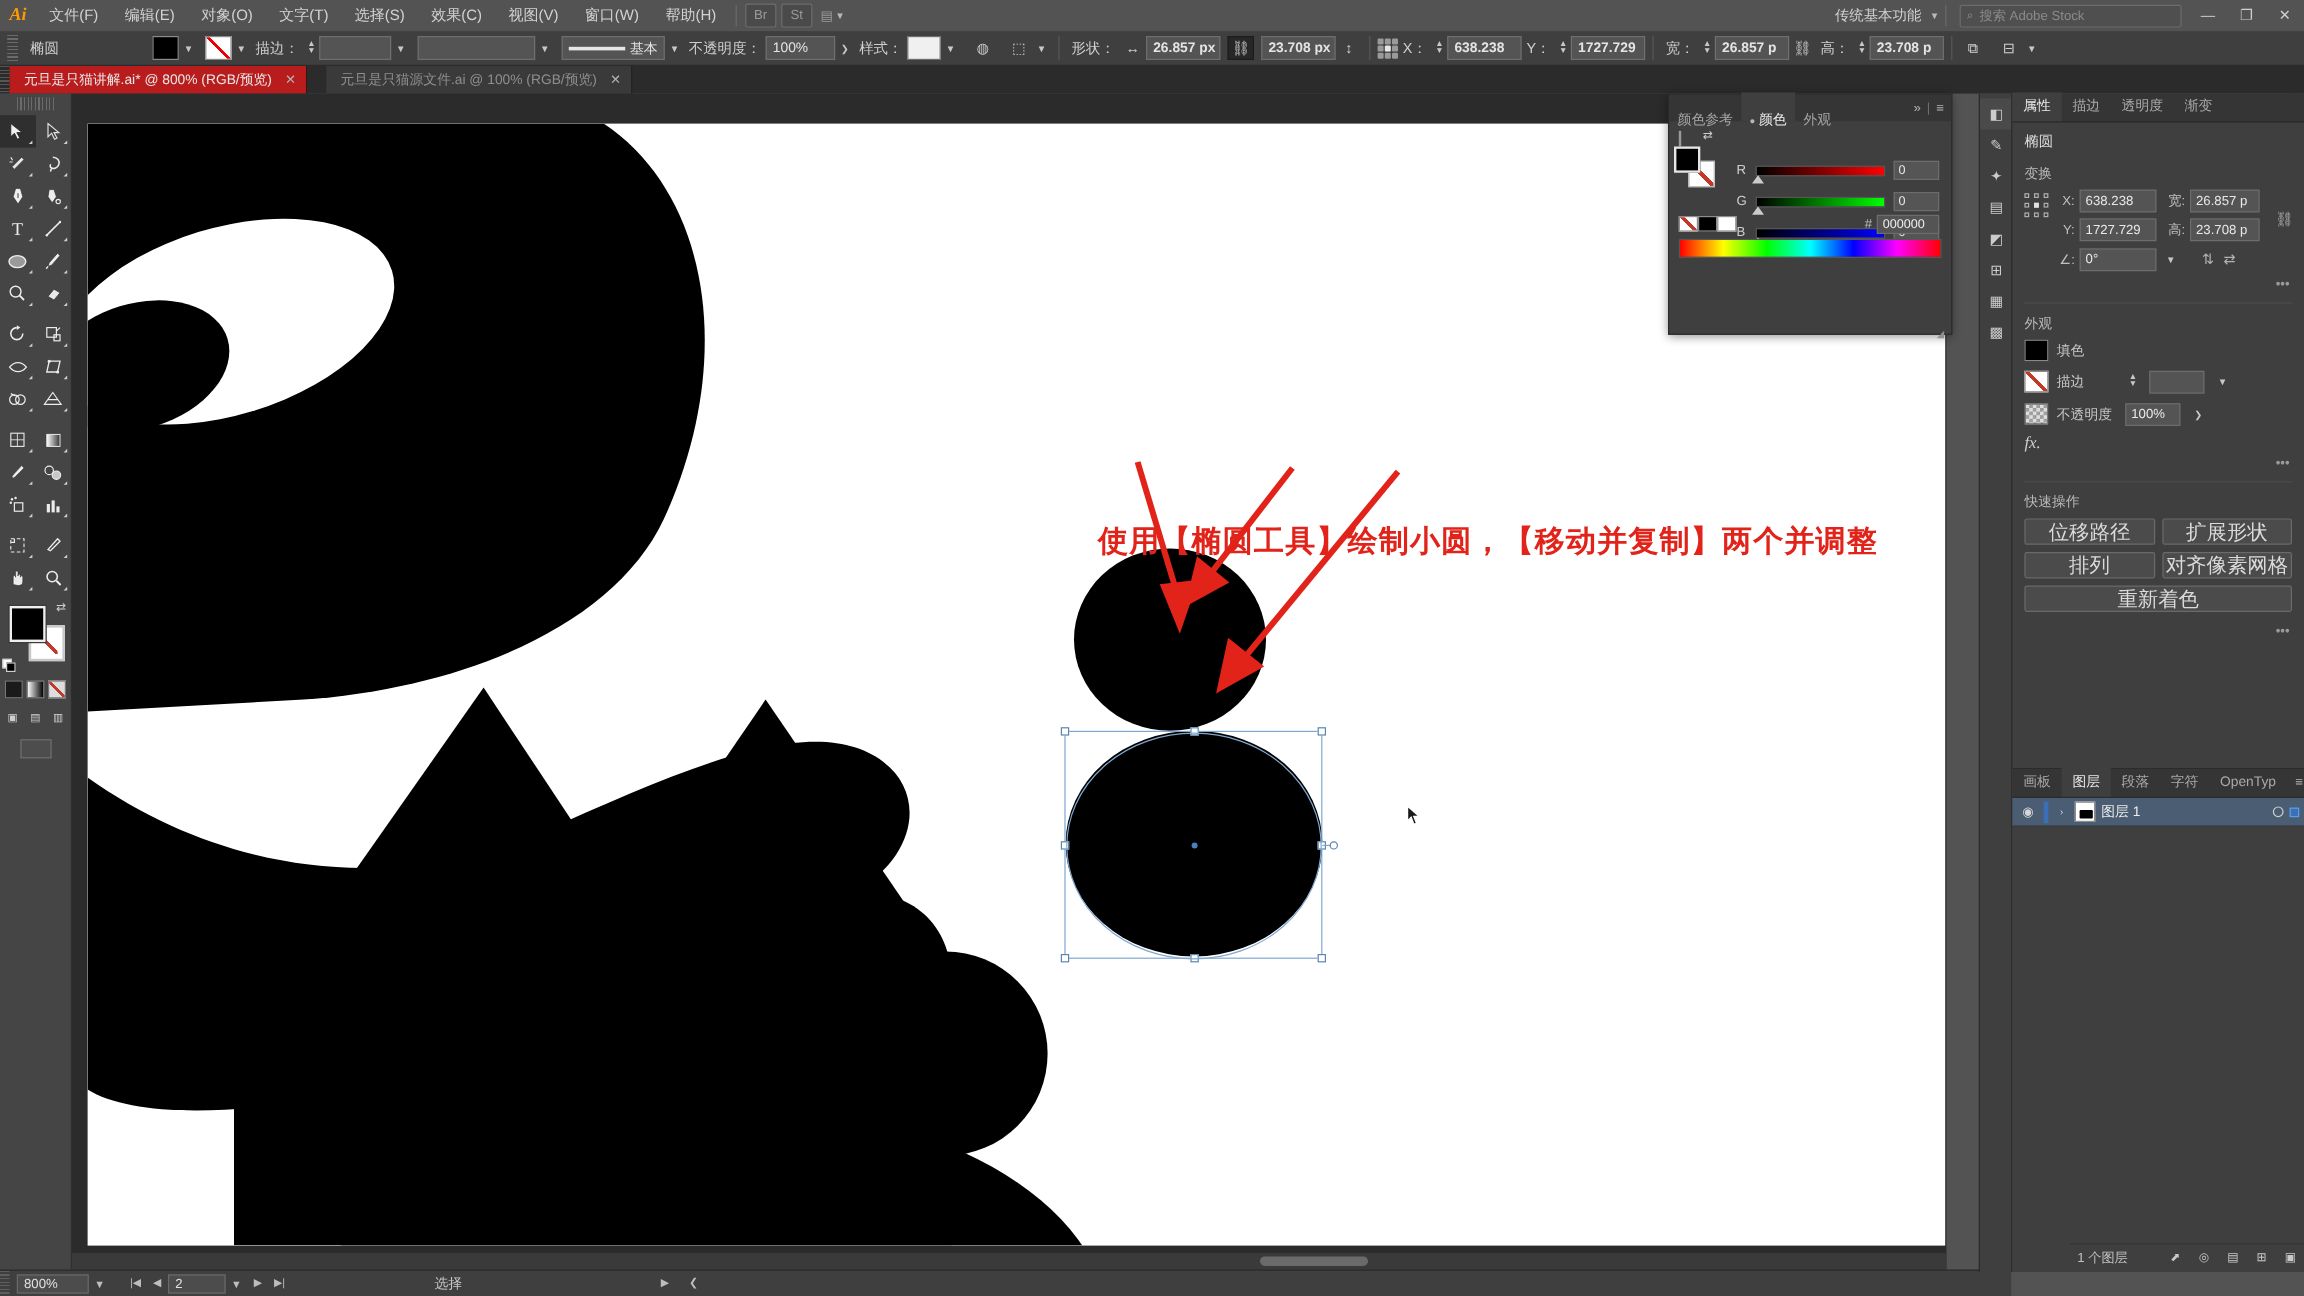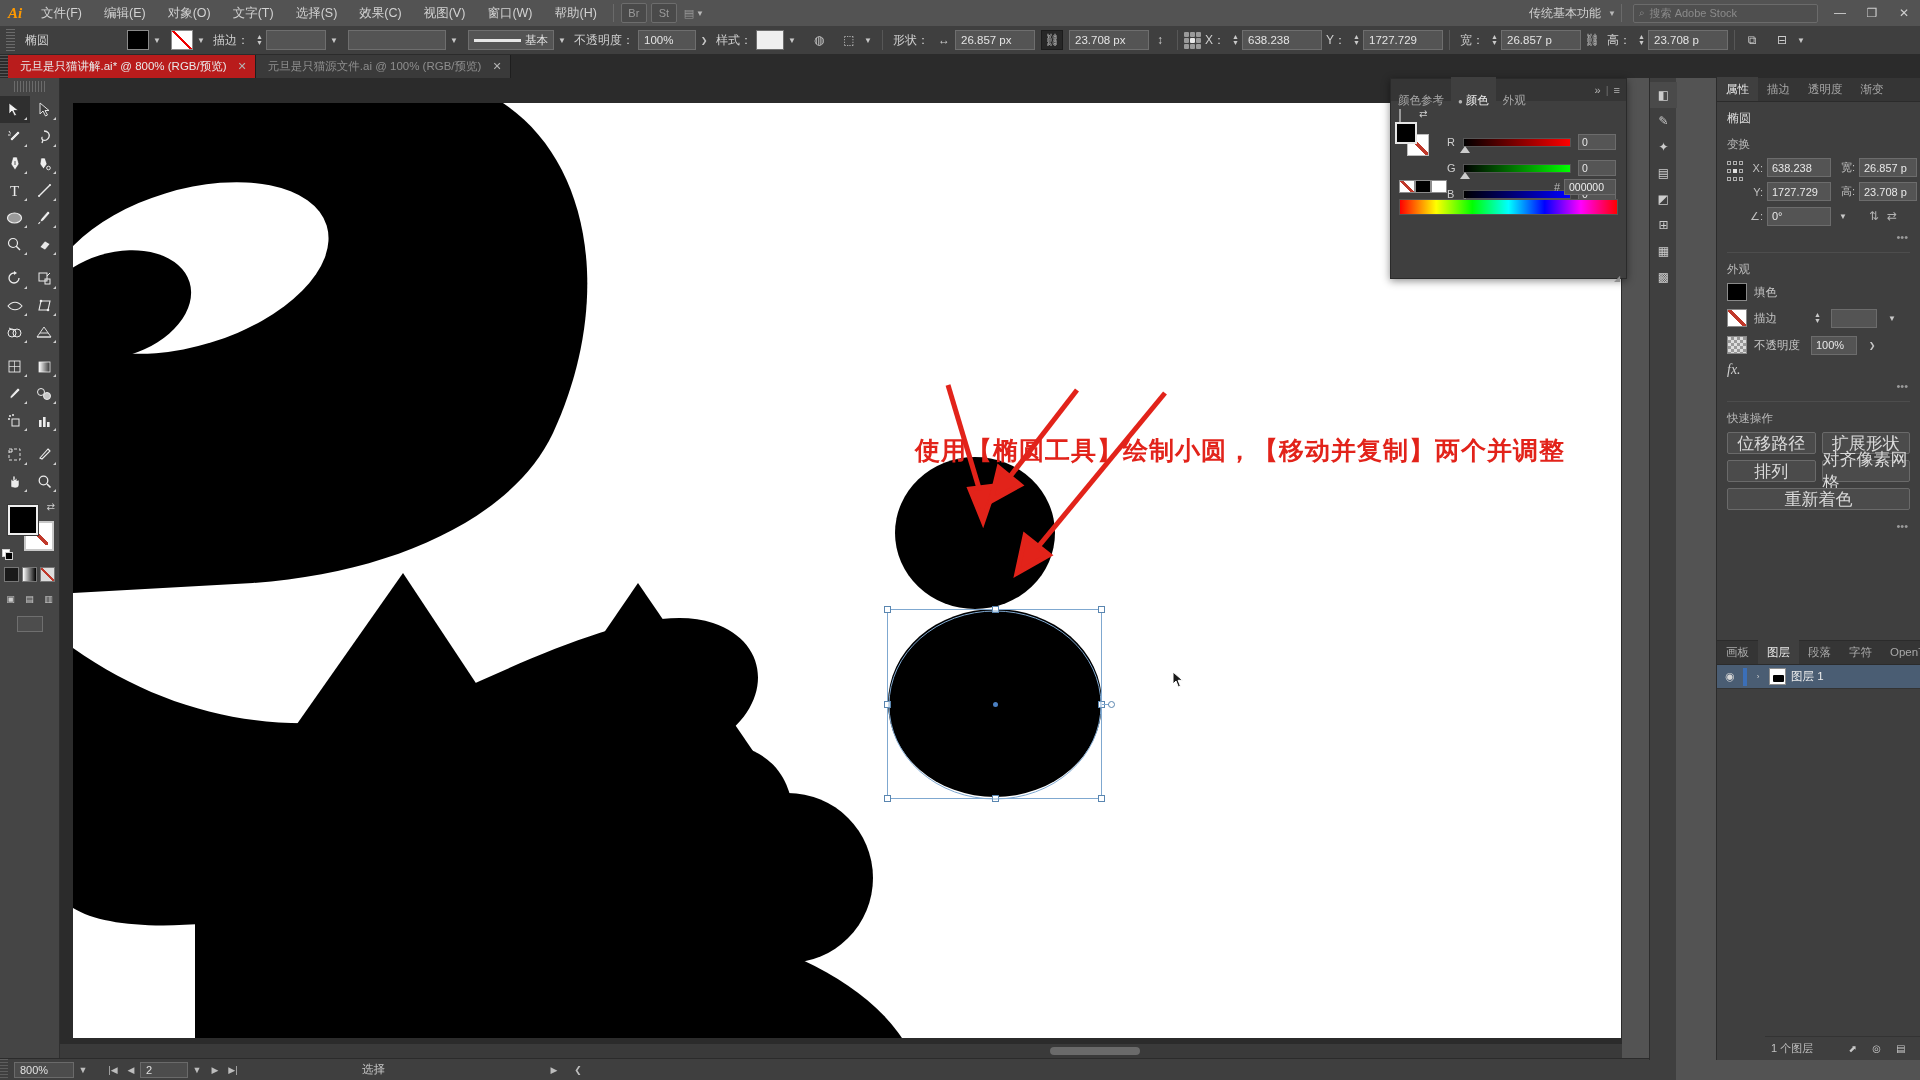--- a/index.html
+++ b/index.html
@@ -61,21 +61,21 @@
     background-image:linear-gradient(45deg,transparent 45%,#e00 45%,#e00 55%,transparent 55%);
   }
   .mini-caret{
     width:16px; height:20px; display:flex; align-items:center; justify-content:center;
     color:#c8c8c8; font-size:8px;
   }
   .cb-field{
     height:20px; background:#545454; border:1px solid #6e6e6e; color:#e4e4e4;
     font-size:11.5px; display:flex; align-items:center; padding:0 5px; white-space:nowrap;
   }
-  .cb-field.num{ width:80px; justify-content:flex-start; }
+  .cb-field.num{ width:62px; justify-content:flex-start;font-weight:bold; }
   .cb-field.blank{ width:60px; }
   .cb-field.stroke-prof{ width:86px; }
   .cb-sep{ width:1px; height:20px; background:#575757; margin:0 6px; }
   .stroke-line{ flex:1; height:3px; background:#e6e6e6; margin-right:4px; }
   .icon-btn{
     width:22px; height:20px; display:flex; align-items:center; justify-content:center;
     color:#cdcdcd; font-size:12px;
   }
   .icon-btn.dark{ background:#272727; border:1px solid #1c1c1c; }
   .spin{
@@ -95,21 +95,21 @@
     position:absolute; left:0; top:55px; width:1920px; height:23px;
     background:#2b2b2b; display:flex; align-items:flex-end;
   }
   .tabbar .tgrip{ width:8px; height:23px; background:
       repeating-linear-gradient(to bottom,#565656 0 1px,transparent 1px 3px);}
   .doctab{
     height:23px; display:flex; align-items:center; padding:0 8px 0 12px;
     font-size:11.5px; white-space:nowrap; border-right:1px solid #1e1e1e;
   }
   .doctab.active{ background:#b91c1c; color:#e8e8e8; }
-  .doctab.inactive{ background:#3a3a3a; color:#8e8e8e; }
+  .doctab.inactive{ background:#3a3a3a; color:#8e8e8e;margin-left:16px; }
   .tabclose{ margin-left:11px; font-size:11px; color:#b4b4b4; }
 
   
   .toolbar{
     position:absolute; left:0; top:78px; width:60px; height:982px;
     background:#454545; border-right:1px solid #2f2f2f;
   }
   .tb-grip{ height:11px; background:
       repeating-linear-gradient(to right,#6b6b6b 0 1px,transparent 1px 3px);
     margin:3px 14px 4px; }
@@ -216,21 +216,21 @@
   .sb-zoom{ width:60px; height:16px; background:#4c4c4c; border:1px solid #6a6a6a;
     display:flex; align-items:center; padding:0 5px; color:#e0e0e0; }
   .sb-btn{ width:18px; height:18px; display:flex; align-items:center;
     justify-content:center; color:#bdbdbd; font-size:9px; }
   .sb-page{ width:48px; height:16px; background:#4c4c4c; border:1px solid #6a6a6a;
     display:flex; align-items:center; justify-content:flex-start; padding:0 5px; color:#e0e0e0; }
   .sb-status{ margin-left:120px; color:#c8c8c8; font-size:11.5px; }
 
   
   .rightdock{
-    position:absolute; right:0; top:78px; width:204px; height:982px;
+    position:absolute; right:0; top:78px; width:244px; height:982px;
     background:#3f3f3f; border-left:1px solid #2b2b2b;
   }
   .paneltabs{
     display:flex; align-items:flex-end; height:24px; background:#353535;
     border-bottom:1px solid #2b2b2b;
   }
   .ptab{
     padding:0 9px; height:24px; line-height:24px; font-size:11.5px; color:#a9a9a9;
     white-space:nowrap;
   }

